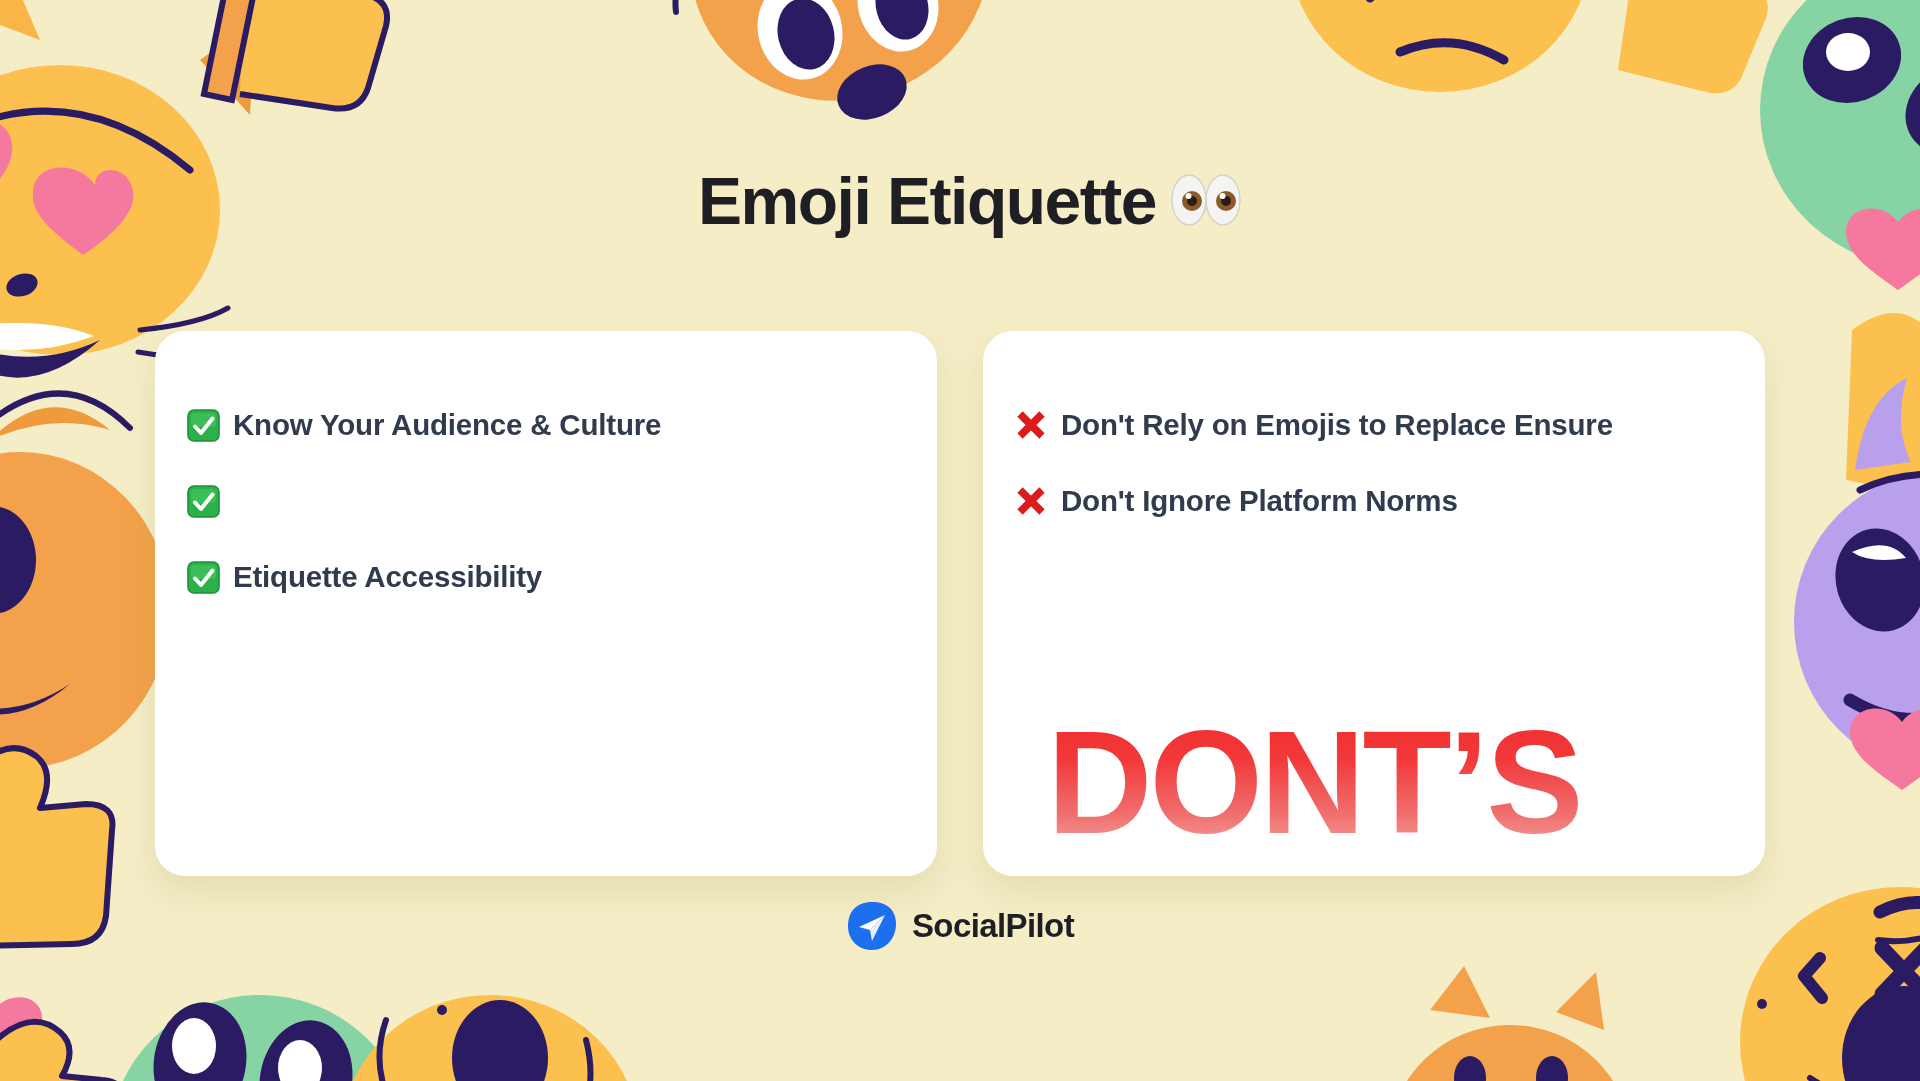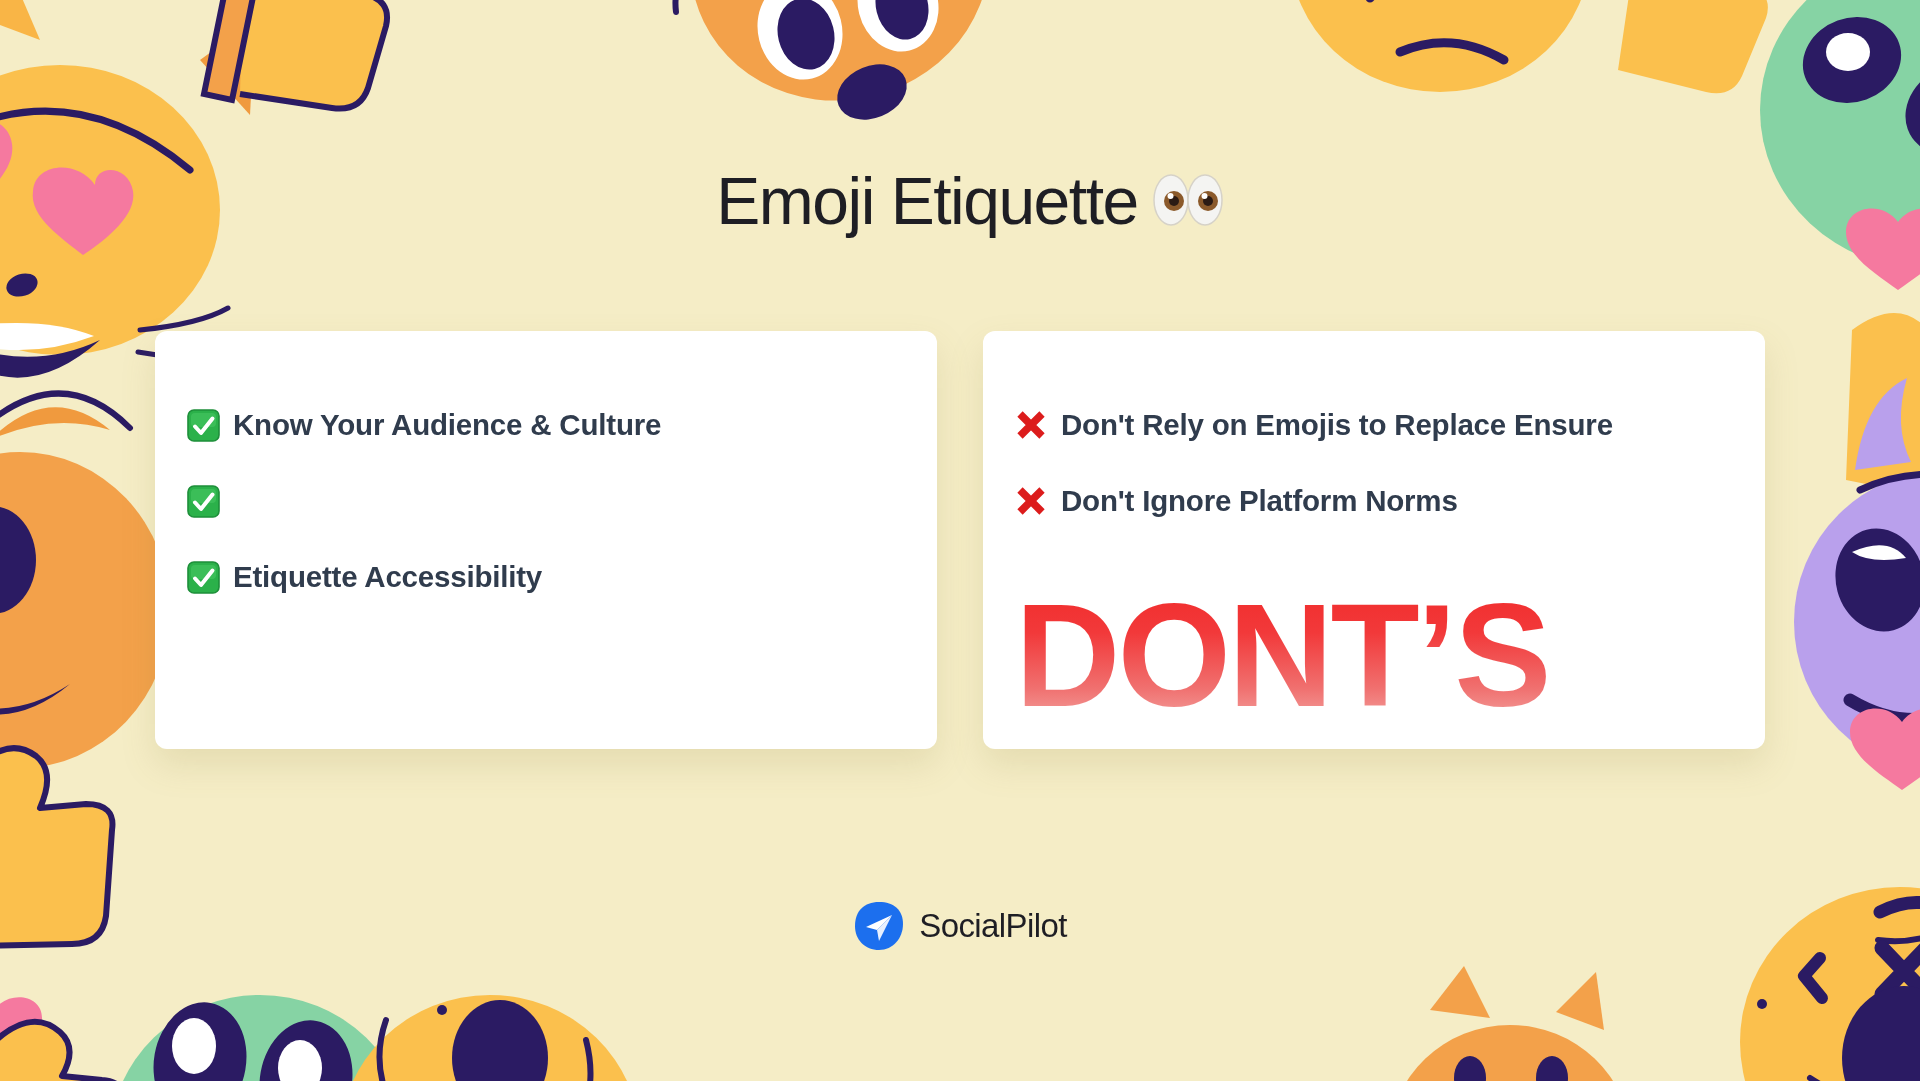--- a/index.html
+++ b/index.html
@@ -30,21 +30,21 @@
     z-index:2;
     width:1920px; height:1081px;
   }
 
   .page-title {
     position:absolute;
     top:168px;
     left:0; right:0;
     text-align:center;
     font-size:66px;
-    font-weight:normal;
+    font-weight:bold;
     letter-spacing:-1.5px;
     color:#1E1E24;
     line-height:1;
     white-space:nowrap;
     padding-left:20px;
   }
   .page-title .eyes-emoji {
     display:inline-block;
     vertical-align:-2px;
     margin-left:14px;
@@ -54,23 +54,23 @@
     position:absolute;
     top:331px;
     left:155px;
     width:1610px;
     display:flex;
     gap:46px;
   }
 
   .card {
     background:#FFFFFF;
-    border-radius:12px;
+    border-radius:30px;
     width:782px;
-    height:418px;
+    height:545px;
     box-shadow:0 16px 34px rgba(150,135,70,.17);
     position:relative;
     padding:56px 0 0 0;
     overflow:hidden;
   }
 
   .card-list { list-style:none; }
 
   .card-list li {
     display:flex;
@@ -110,36 +110,37 @@
     -webkit-background-clip:text;
     background-clip:text;
     color:transparent;
     -webkit-text-fill-color:transparent;
   }
   .card-word.dos {
     background-image:linear-gradient(180deg,#17A866 0%,#2EB87A 34%,#67CFA1 72%,#A7E3C8 100%);
   }
   .card-word.donts {
     background-image:linear-gradient(180deg,#F12B2B 0%,#F2393A 34%,#F0706F 72%,#F3A9A6 100%);
+    margin-left:32px;
   }
 
   
   .brand {
     position:absolute;
     left:0; right:0;
     top:900px;
     display:flex;
     align-items:center;
     justify-content:center;
     gap:14px;
   }
   .brand-mark { width:52px; height:52px; display:block; }
   .brand-name {
     font-size:33px;
-    font-weight:normal;
+    font-weight:bold;
     color:#1E1E24;
     letter-spacing:-.6px;
   }
 </style>
 </head>
 <body>
 
 <svg id="bg-decor" viewBox="0 0 1920 1081" width="1920" height="1081" aria-hidden="true">
   <defs>
     <clipPath id="frame">

